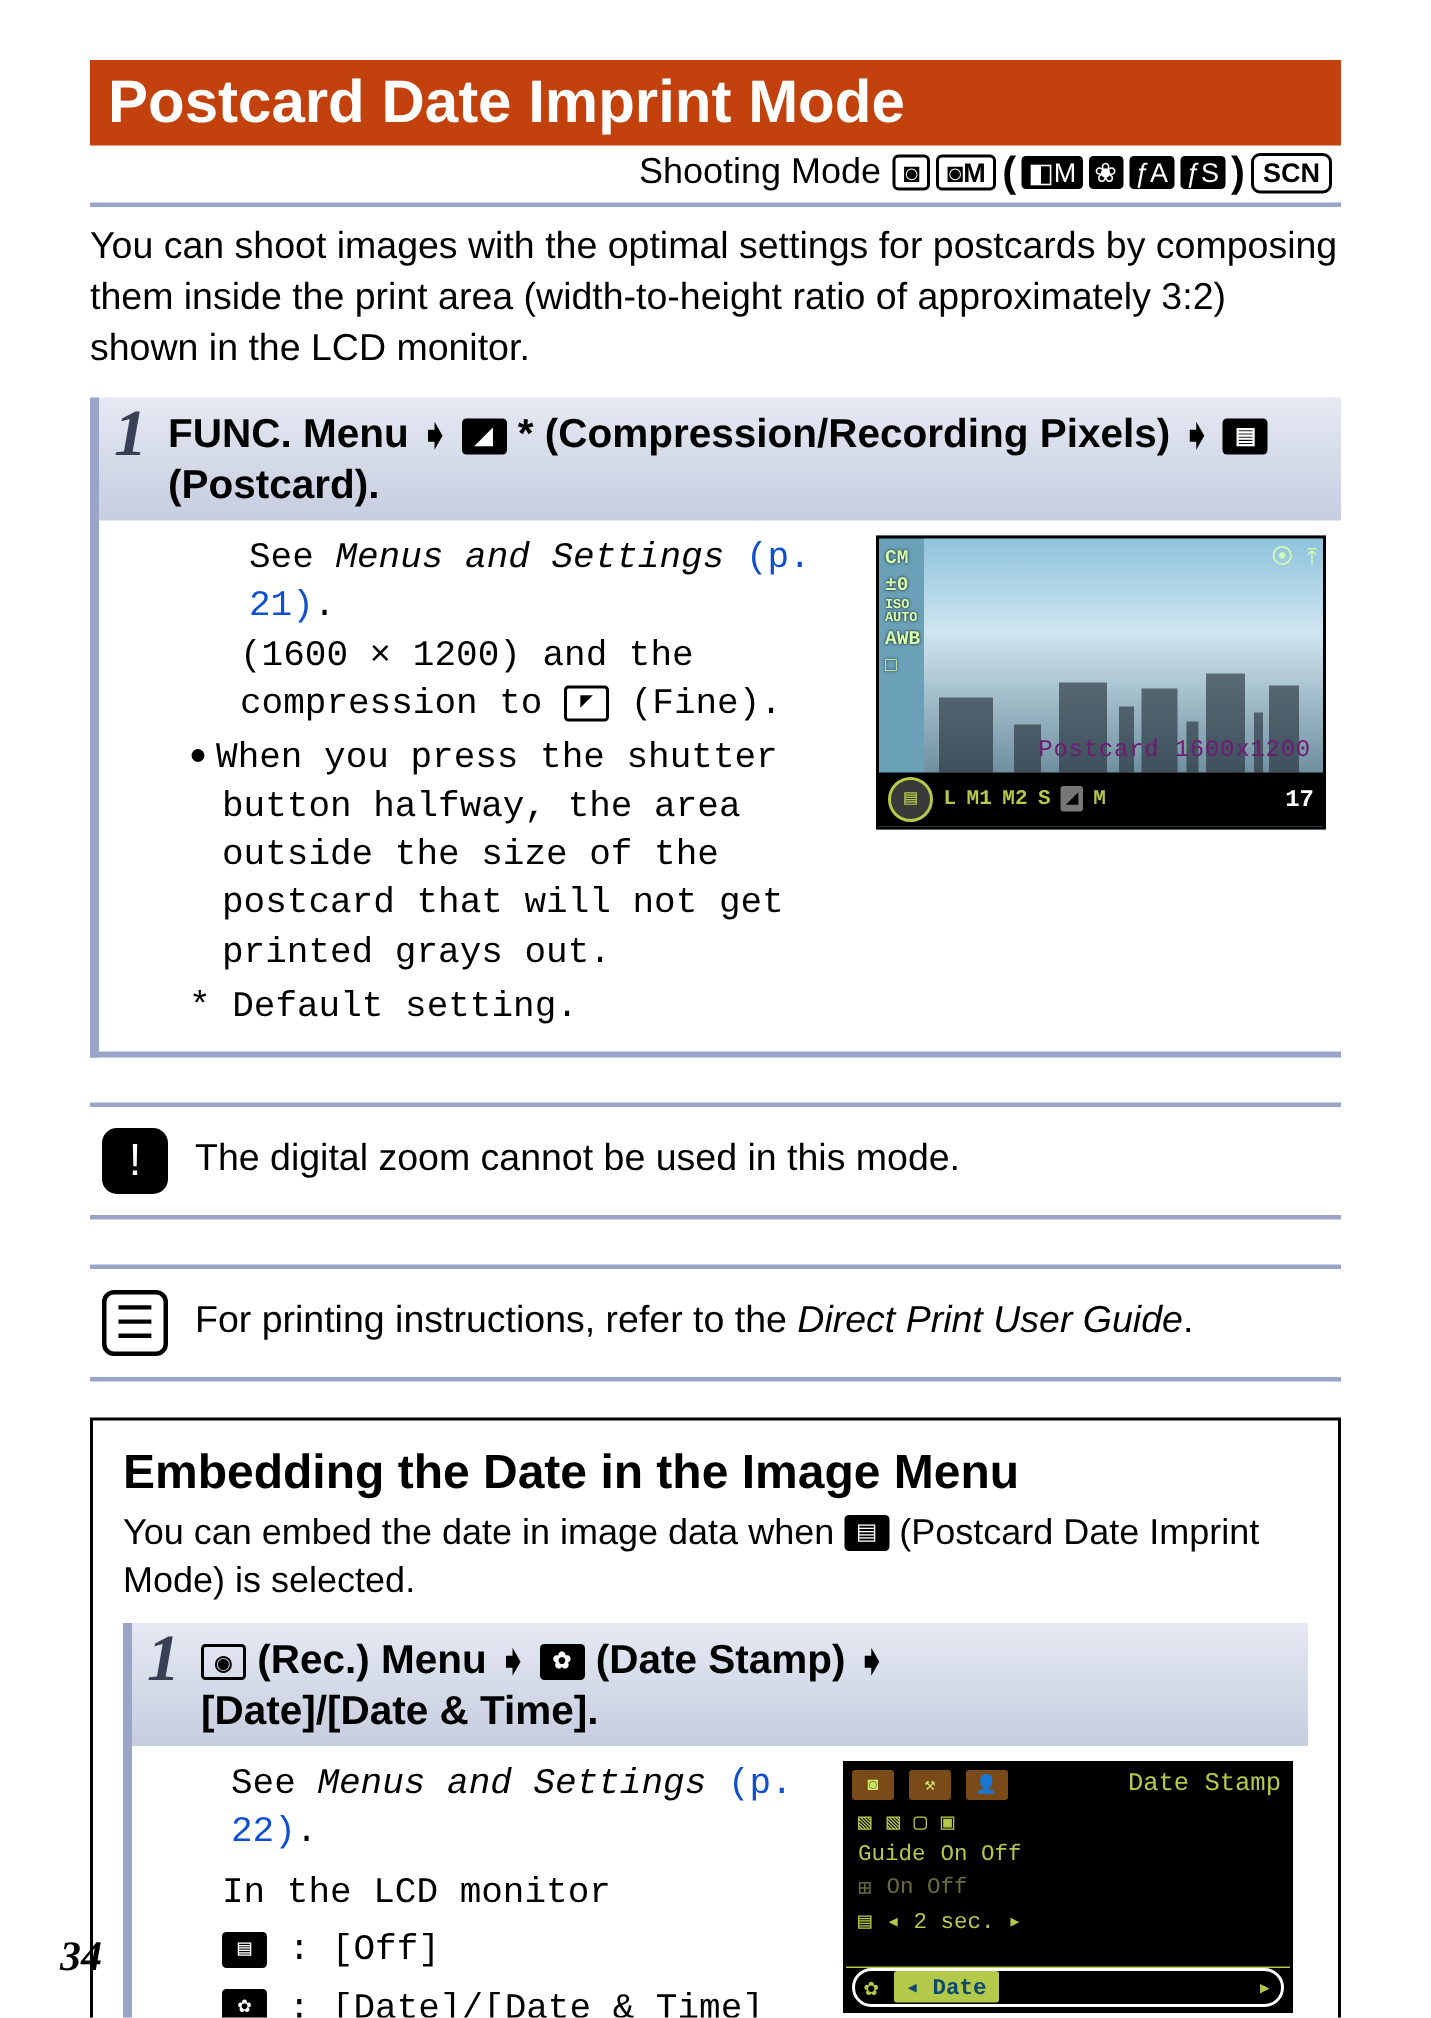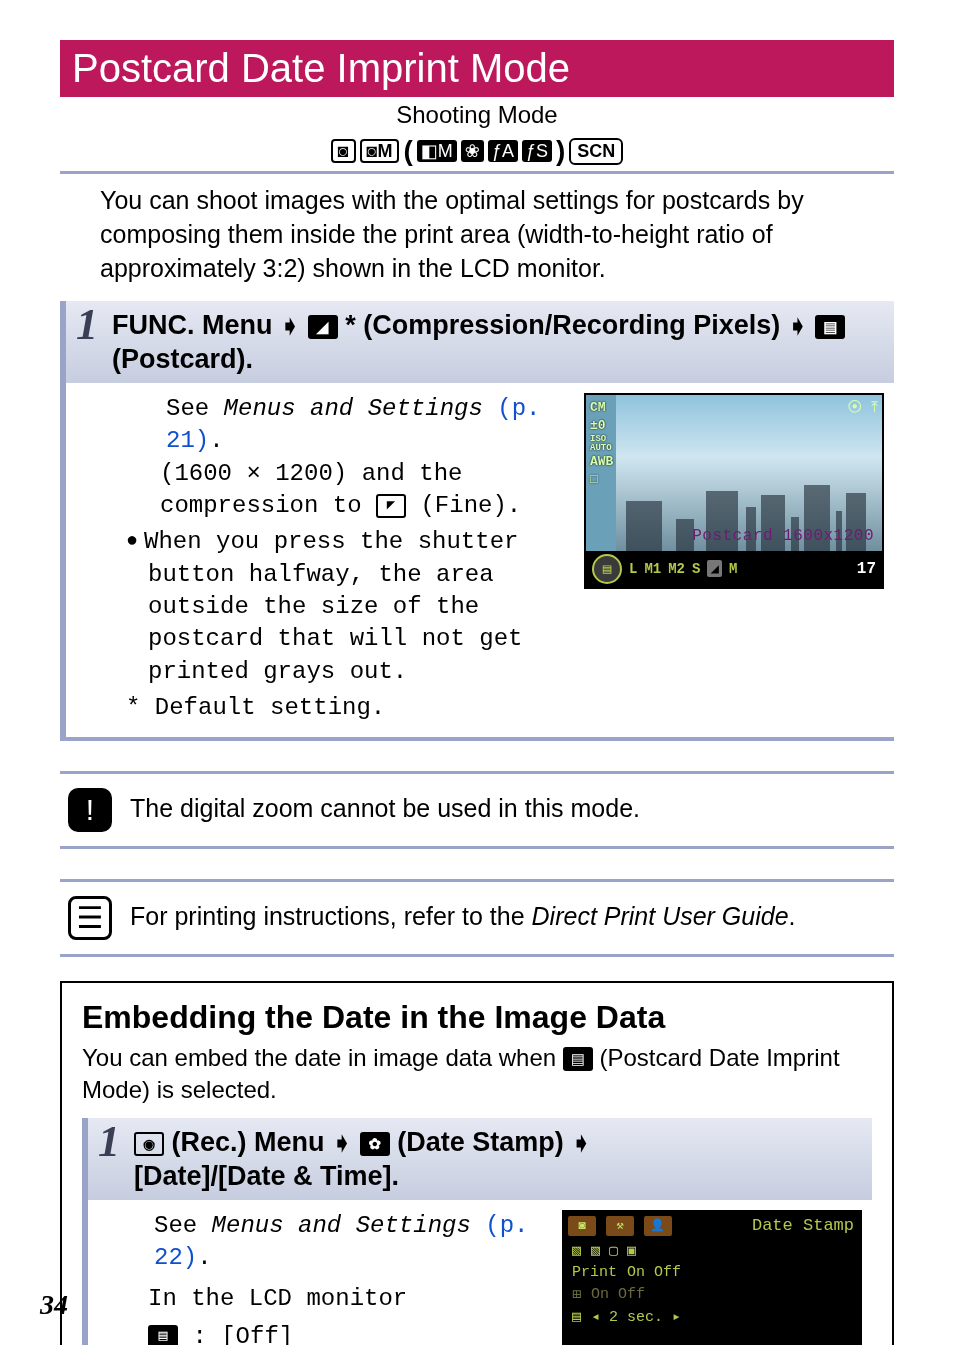--- a/index.html
+++ b/index.html
@@ -1,30 +1,30 @@
 <!DOCTYPE html>
 <html><head>
 <meta charset="utf-8">
 <style>
   * { box-sizing: border-box; margin: 0; padding: 0; }
   html, body { width: 954px; background: #fff; font-family: Arial, Helvetica, sans-serif; }
   .page { width: 954px; height: 1345px; padding: 40px 60px 20px 60px; position: relative; }
 
-  .h1-wrap { background: #be185d; color: #fff; font-weight: 400; font-size: 40px; padding: 6px 12px; font-family: Arial Black, Arial, sans-serif; }
-
-  .shooting-mode-row { display: flex; justify-content: flex-end; align-items: center; gap: 8px; border-bottom: 3px solid #9aa3c8; padding: 4px 6px 6px 6px; flex-direction: column; }
+  .h1-wrap { background: #c2410c; color: #fff; font-weight: 700; font-size: 40px; padding: 6px 12px; font-family: Arial Black, Arial, sans-serif; }
+
+  .shooting-mode-row { display: flex; justify-content: flex-end; align-items: center; gap: 8px; border-bottom: 3px solid #9aa3c8; padding: 4px 6px 6px 6px; }
   .shooting-mode-label { font-size: 24px; }
   .icon-group { display: inline-flex; align-items: center; gap: 4px; }
   .icon, .ic { display: inline-flex; align-items: center; justify-content: center; font-size: 18px; line-height: 1; }
   .ic-black { background: #000; color: #fff; border-radius: 3px; padding: 2px 4px; }
   .ic-outline { border: 2px solid #000; border-radius: 4px; padding: 1px 5px; font-weight: bold; }
   .paren { font-size: 28px; font-weight: bold; line-height: 1; }
   .scn { border: 2px solid #000; border-radius: 6px; padding: 1px 6px; font-weight: bold; font-size: 18px; }
 
-  .intro { font-size: 25px; line-height: 1.35; margin-top: 10px; margin-left: 40px; }
+  .intro { font-size: 25px; line-height: 1.35; margin-top: 10px; }
 
   .step-block { border-left: 6px solid #9aa3c8; border-bottom: 4px solid #9aa3c8; margin-top: 16px; padding-bottom: 12px; }
   .step-hdr { display: flex; align-items: flex-start; gap: 14px; background: #dbe0ef; background: linear-gradient(#e6e9f3,#c6cddf); padding: 2px 10px 6px 10px; }
   .step-num { font-family: "Times New Roman", serif; font-style: italic; font-weight: bold; font-size: 44px; color: #3a3f55; line-height: 1; }
   .step-title { font-family: Arial Black, Arial, sans-serif; font-weight: 900; font-size: 27px; line-height: 1.25; padding-top: 6px; }
   .step-title .arrow { font-size: 24px; }
 
   .step-body { display: flex; gap: 16px; padding: 10px 10px 0 60px; font-family: Liberation Mono, monospace; }
   .step-col { flex: 1; font-size: 24px; line-height: 1.35; }
   .see-line { text-align: left; padding-left: 40px; }
@@ -165,21 +165,21 @@
   </div>
 
   <div class="callout-row">
     <div class="callout-icon">☰</div>
     <div class="callout-text">
       <span>For printing instructions, refer to the </span><span class="italic">Direct Print User Guide</span><span>.</span>
     </div>
   </div>
 
   <div class="sub-box">
-    <div class="sub-h2">Embedding the Date in the Image Data</div>
+    <div class="sub-h2">Embedding the Date in the Image Menu</div>
     <p class="sub-intro">
       <span>You can embed the date in image data when </span>
       <span class="inline-icon-box">▤</span>
       <span> (Postcard Date Imprint Mode) is selected.</span>
     </p>
 
     <div class="step-block" style="margin-top:12px">
       <div class="step-hdr">
         <div class="step-num">1</div>
         <div class="step-title">
@@ -215,21 +215,21 @@
             <span class="tab">⚒</span>
             <span class="tab">👤</span>
           </div>
           <div class="title-right">Date Stamp</div>
           <div class="menu-area">
             <div class="menu-row">
               <span>▧</span>
               <span>▧  ▢  ▣</span>
             </div>
             <div class="menu-row">
-              <span>Print</span>
+              <span>Guide</span>
               <span>On  Off</span>
             </div>
             <div class="menu-row" style="color:#6a6a3f">
               <span>⊞</span>
               <span>On  Off</span>
             </div>
             <div class="menu-row">
               <span>▤</span>
               <span>◂ 2 sec.        ▸</span>
             </div>

